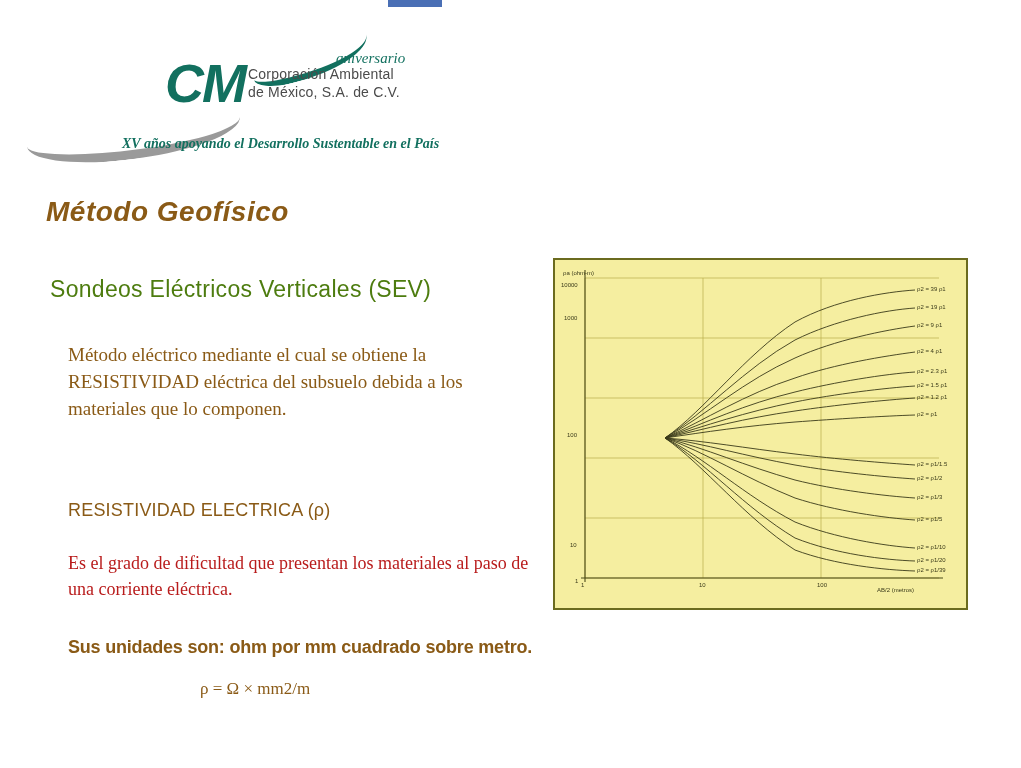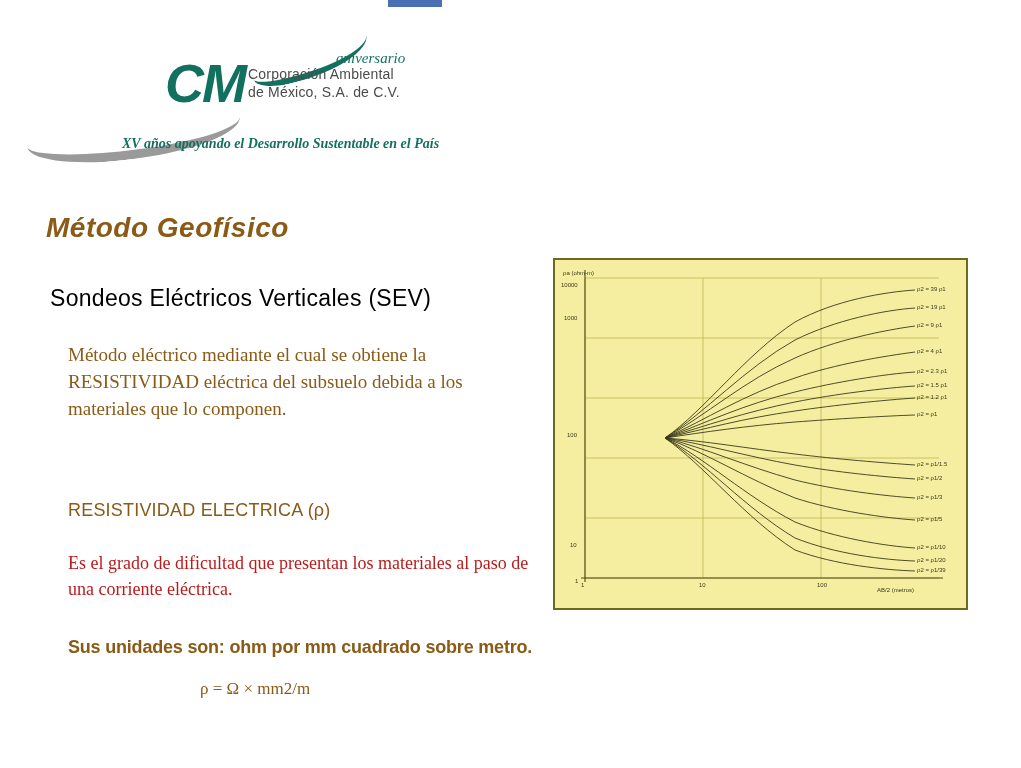--- a/index.html
+++ b/index.html
@@ -99,33 +99,33 @@
     font-weight: bold;
     font-size: 14px;
     color: #12705f;
     text-align: center;
   }
 
   
   .title {
     position: absolute;
     left: 46px;
-    top: 212px;
+    top: 196px;
     font-size: 28px;
     font-weight: bold;
     font-style: italic;
     color: #8a5a16;
     letter-spacing: .5px;
   }
   .subtitle {
     position: absolute;
     left: 50px;
-    top: 285px;
+    top: 276px;
     font-size: 23px;
-    color: #000000;
+    color: #4d7c0f;
     letter-spacing: .3px;
     text-align: center;
   }
   .para1 {
     position: absolute;
     left: 68px;
     top: 341px;
     width: 470px;
     font-size: 19px;
     line-height: 27px;

